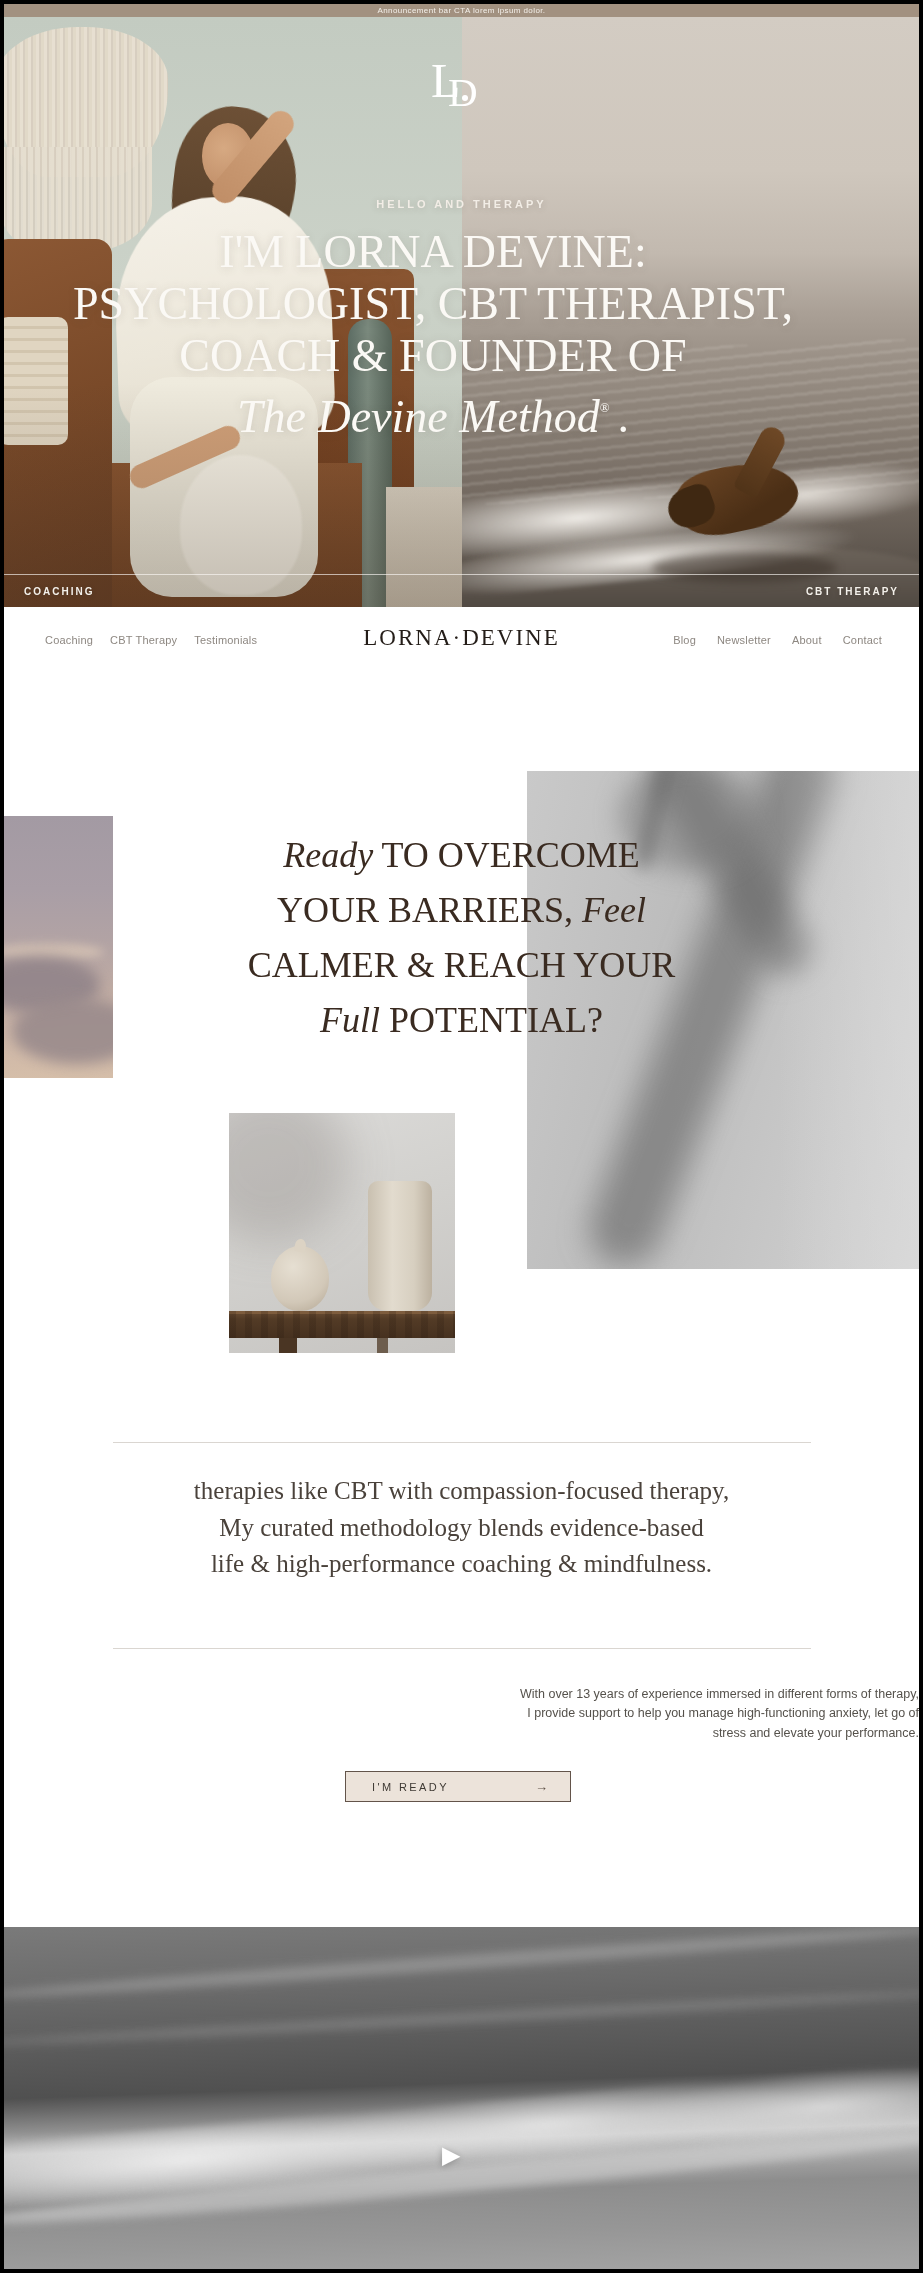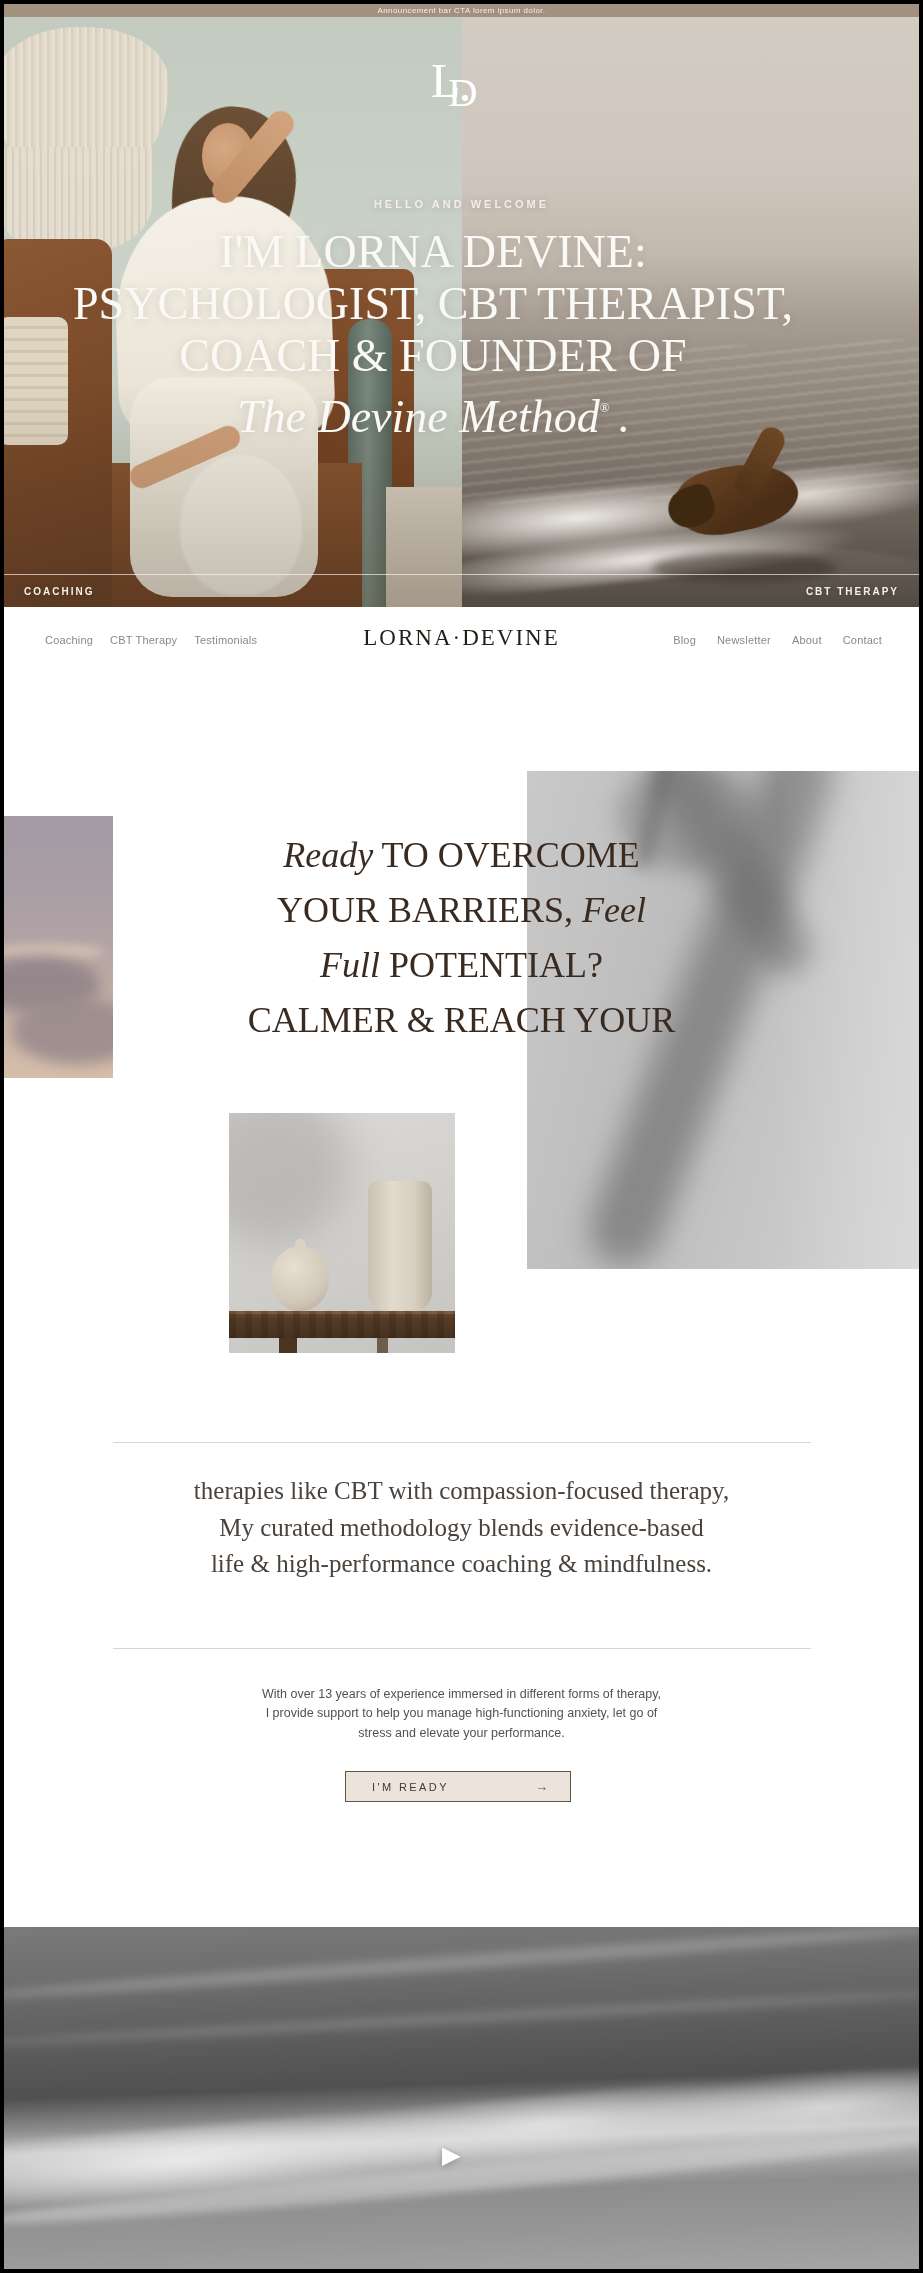--- a/index.html
+++ b/index.html
@@ -171,21 +171,21 @@
   .table-leg-1 { position:absolute; left:50px; top:225px; width:18px; height:15px; background:#4a3523; }
   .table-leg-2 { position:absolute; left:148px; top:225px; width:11px; height:15px; background:#564230; opacity:.8; }
 
   .divider { position:absolute; left:109px; width:698px; height:1px; background:#dad6d1; }
   .divider.d1 { top:1438px; }
   .divider.d2 { top:1644px; }
 
   .methodology { position:absolute; left:0; top:1469px; width:915px; text-align:center;
     font-family:"Liberation Serif", serif; font-size:25px; line-height:36.5px; color:#4a423b; }
 
-  .experience { position:absolute; left:0; top:1681px; width:915px; text-align:center;
+  .experience { position:absolute; left:0; top:1681px; width:915px; text-align:right;
     font-size:12.5px; line-height:19.3px; color:#55514b; }
 
   .cta { position:absolute; left:341px; top:1767px; width:226px; height:31px;
     background:#ece3da; border:1px solid #63544a; cursor:pointer;
     display:flex; align-items:center; justify-content:space-between;
     padding:0 22px 0 26px; font-family:"Liberation Sans", sans-serif; }
   .cta-label { font-size:11px; letter-spacing:2.4px; color:#3f3a34;text-align:center; }
   .cta-arrow { font-size:13px; color:#5d5046; }
 
   
@@ -243,21 +243,21 @@
       <div class="drift-branch"></div>
       <div class="drift-root"></div>
     </div>
 
     <div class="monogram">
       <span class="mono-l">L</span>
       <span class="mono-d">D</span>
       <span class="mono-dot"></span>
     </div>
 
-    <div class="eyebrow">HELLO AND WELCOME</div>
+    <div class="eyebrow">HELLO AND THERAPY</div>
 
     <h1 class="hero-title">
       <div>I'M LORNA DEVINE:</div>
       <div>PSYCHOLOGIST, CBT THERAPIST,</div>
       <div>COACH &amp; FOUNDER OF</div>
       <div><span class="it">The Devine Method</span><sup>®</sup><span class="dot-end">.</span></div>
     </h1>
 
     <div class="hero-rule"></div>
     <div class="hero-label left">COACHING</div>
@@ -289,22 +289,22 @@
     <div class="fig-shadow-1"></div>
     <div class="fig-shadow-2"></div>
     <div class="fig-hand"></div>
     <div class="fig-finger"></div>
     <div class="fig-light"></div>
   </div>
 
   <h2 class="intro-heading">
     <div><span class="it">Ready</span><span> TO OVERCOME</span></div>
     <div><span>YOUR BARRIERS, </span><span class="it">Feel</span></div>
+    <div><span>CALMER &amp; REACH YOUR</span></div>
     <div><span class="it">Full</span><span> POTENTIAL?</span></div>
-    <div><span>CALMER &amp; REACH YOUR</span></div>
   </h2>
 
   <div class="vases-photo">
     <div class="vase-shade"></div>
     <div class="vase-tall"></div>
     <div class="vase-round"></div>
     <div class="table-top"></div>
     <div class="table-grain"></div>
     <div class="table-leg-1"></div>
     <div class="table-leg-2"></div>

